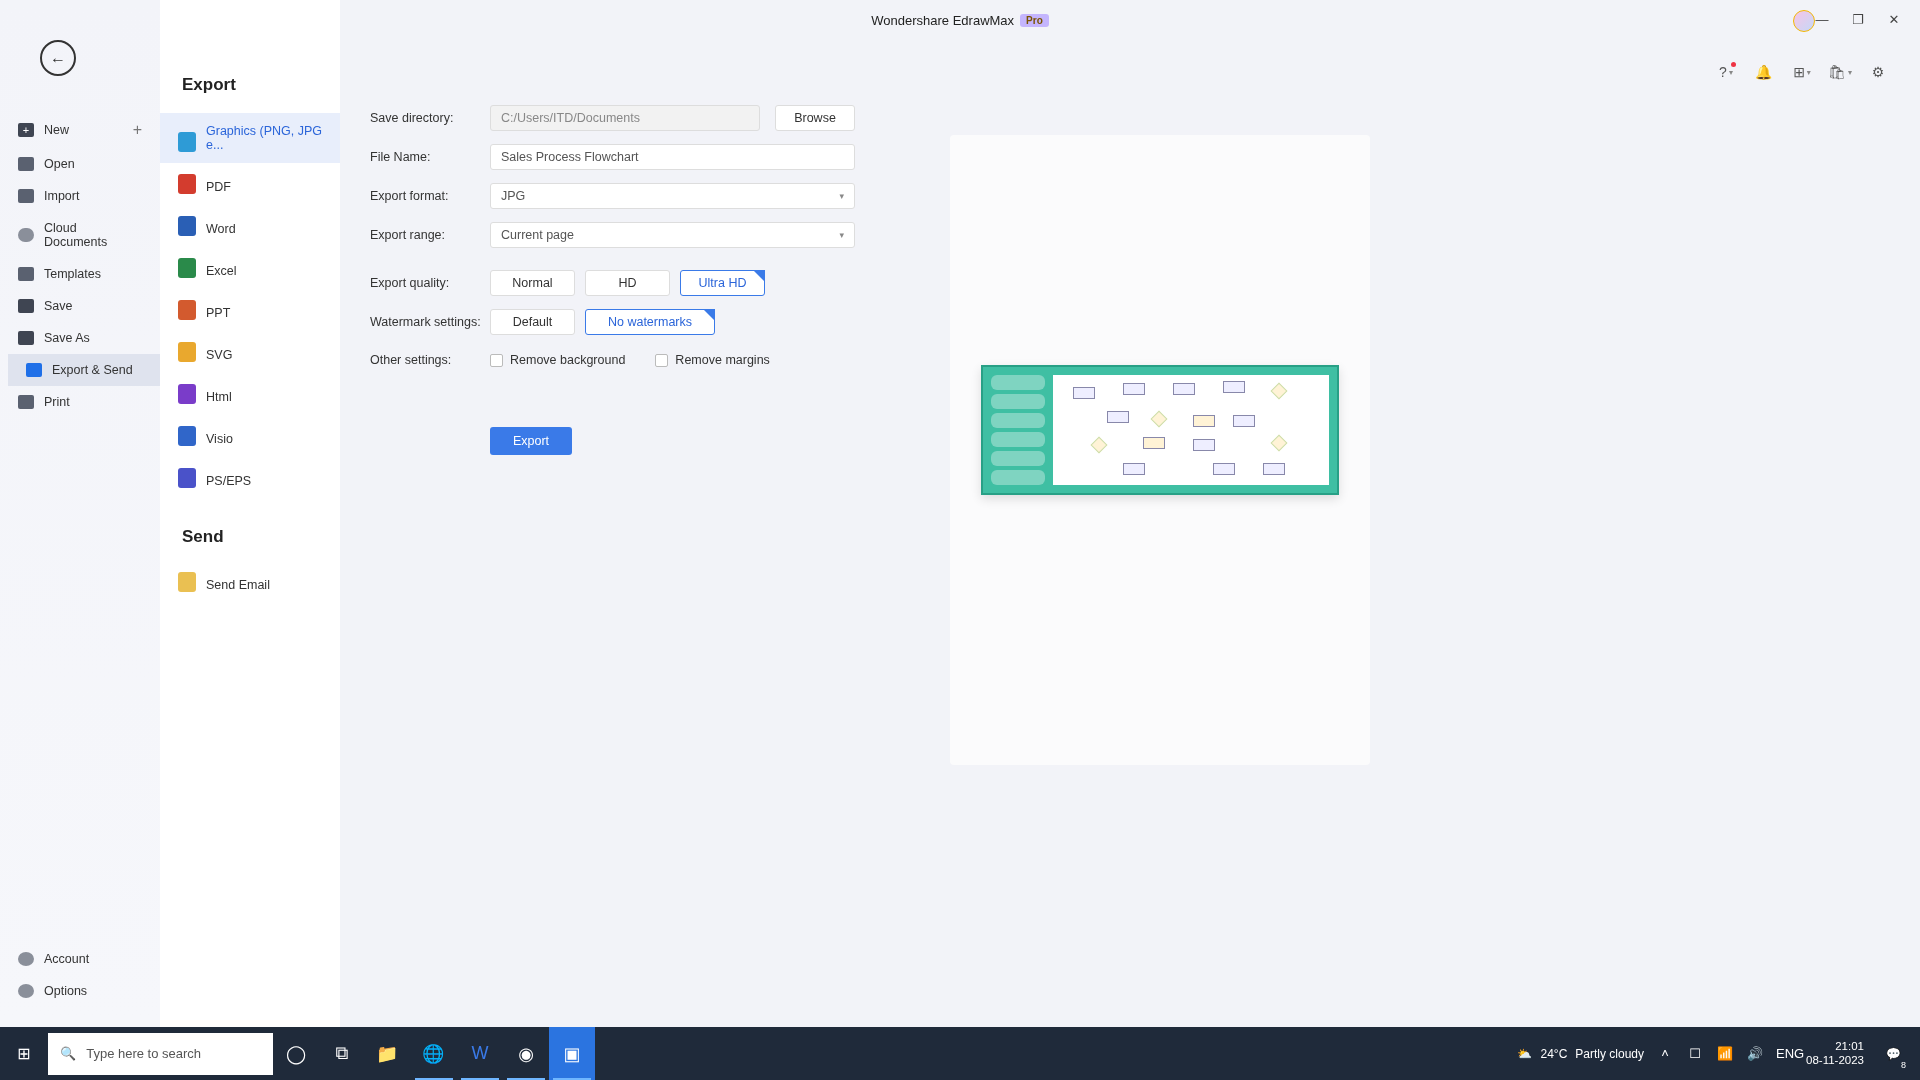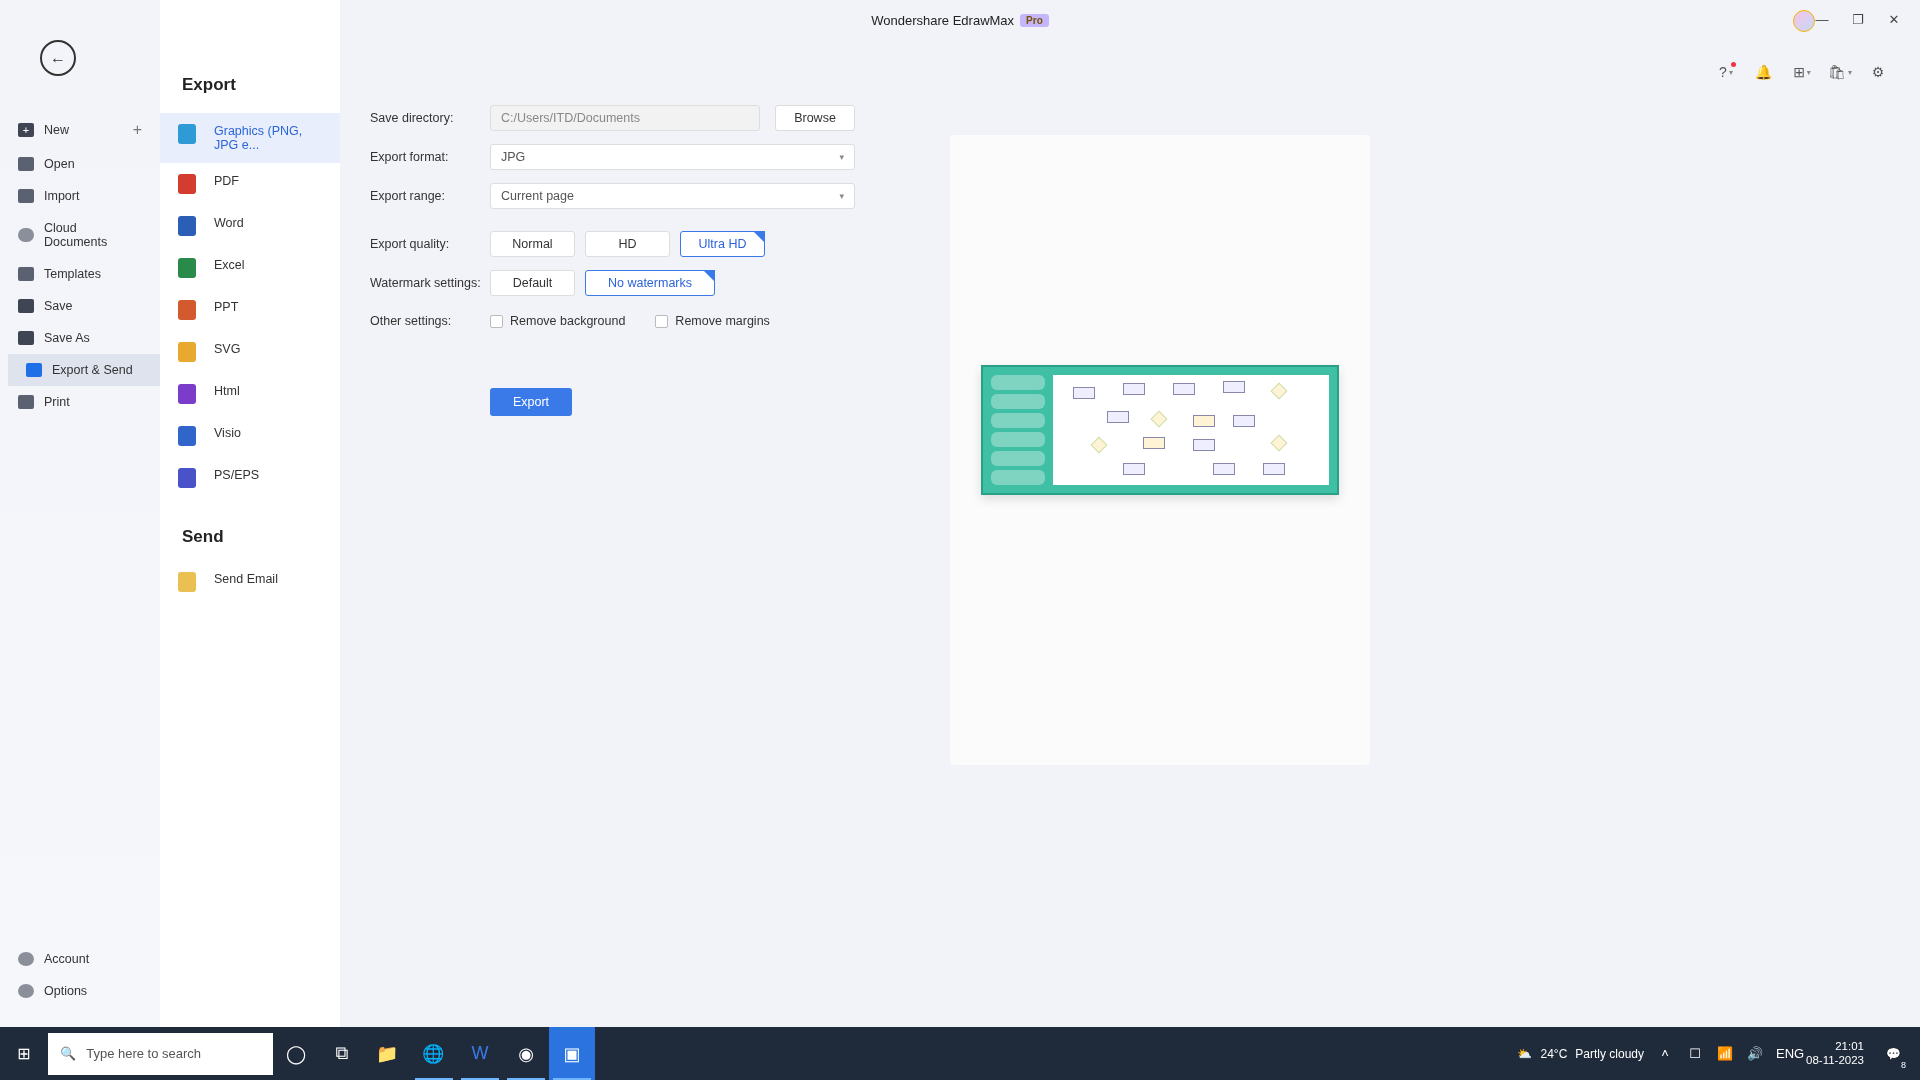--- a/index.html
+++ b/index.html
@@ -64,21 +64,21 @@
 .nav-bottom { position: absolute; bottom: 20px; left: 0; right: 0; }
 
 
 .formats {
   position: absolute; left: 160px; top: 0; width: 180px; height: calc(100% - 53px);
   background: #fff;
 }
 .formats h2 { font-size: 17px; font-weight: 700; color: #222; padding: 75px 0 18px 22px; }
 .formats .section-label { font-size: 17px; font-weight: 700; color: #222; padding: 28px 0 14px 22px; }
 .fmt-item {
-  display: flex; align-items: flex-start; gap: 18px; padding: 11px 18px;
+  display: flex; align-items: flex-end; gap: 10px; padding: 11px 18px;
   font-size: 12.5px; color: #333;
 }
 .fmt-item.selected { background: #e8eefb; color: #2b65d9; }
 .fmt-item .ficon {
   width: 18px; height: 20px; border-radius: 3px; flex: 0 0 18px;
   display: flex; align-items: center; justify-content: center;
   font-size: 8px; font-weight: 700; color: #fff;
 }
 .ficon.graphics { background: #2e9bd6; }
 .ficon.pdf { background: #d33c2e; }
@@ -326,20 +326,24 @@
 </div>
 
 <div class="main">
 
   <div class="form-row">
     <span class="lbl">Save directory:</span>
     <input type="text" readonly="" class="dir-input" value="C:/Users/ITD/Documents" style="">
     <div class="browse-btn">Browse</div>
   </div>
 
+  <div class="form-row">
+    <span class="lbl">File Name:</span>
+    <input type="text" class="name-input" value="Sales Process Flowchart" style="">
+  </div>
 
   <div class="form-row">
     <span class="lbl">Export format:</span>
     <div class="sel">
       <span>JPG</span>
       <span class="caret">▾</span>
     </div>
   </div>
 
   <div class="form-row">

